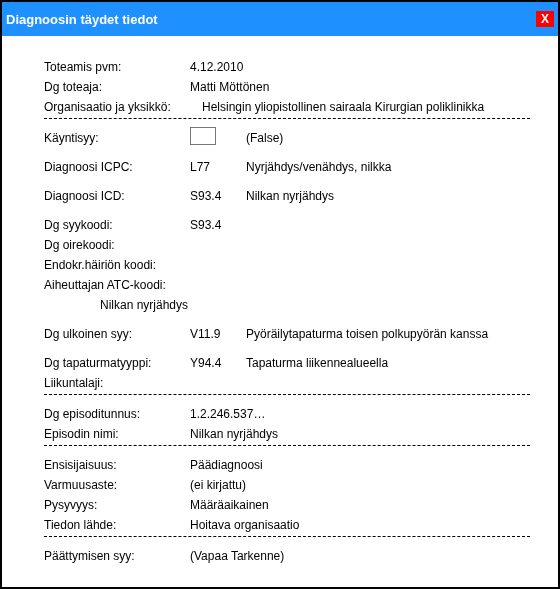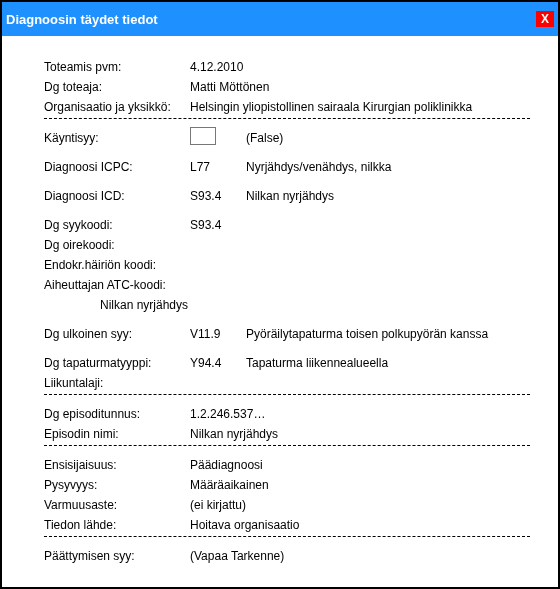--- a/index.html
+++ b/index.html
@@ -5,21 +5,21 @@
   * { box-sizing: border-box; margin: 0; padding: 0; }
   body { font-family: Arial, sans-serif; font-size: 12px; background: #fff; }
   .window { width: 560px; height: 589px; border: 2px solid #000; background: #fff; position: relative; }
   .titlebar { background: #1E90FF; color: #fff; height: 16px; display: flex; align-items: center; justify-content: space-between; padding: 17px 4px; font-weight: bold; font-size: 13px; }
   .titlebar .close { background: #ff0000; color: #fff; width: 18px; height: 16px; display: flex; align-items: center; justify-content: center; font-weight: bold; font-size: 12px; cursor: pointer; line-height: 1; }
   .content { padding: 18px 28px 18px 42px; color: #000; }
   .row { display: flex; min-height: 20px; align-items: flex-end; margin-bottom: 0px; }
   .lbl { width: 146px; flex-shrink: 0; }
   .code { width: 56px; flex-shrink: 0; margin-top: 15px; }
   .val { }
-  .full { flex: 1; }
+  .full { flex: 1; margin-left: 12px; }
   .sep { border: none; border-top: 1px dashed #000; margin: 4px 0 6px 0; height: 0; width: 100%; }
   .checkbox { display: inline-block; width: 26px; height: 18px; border: 1px solid #777; background: #fff; margin-right: 30px; vertical-align: middle; }
 </style>
 </head>
 <body>
 
 <div class="window">
   <div class="titlebar">
     <span>Diagnoosin täydet tiedot</span>
     <span class="close">X</span>
@@ -98,26 +98,26 @@
       <span class="val">Nilkan nyrjähdys</span>
     </div>
 
     <hr class="sep">
 
     <div class="row">
       <span class="lbl">Ensisijaisuus:</span>
       <span class="val">Päädiagnoosi</span>
     </div>
     <div class="row">
+      <span class="lbl">Varmuusaste:</span>
+      <span class="val">(ei kirjattu)</span>
+    </div>
+    <div class="row">
       <span class="lbl">Pysyvyys:</span>
       <span class="val">Määräaikainen</span>
-    </div>
-    <div class="row">
-      <span class="lbl">Varmuusaste:</span>
-      <span class="val">(ei kirjattu)</span>
     </div>
     <div class="row">
       <span class="lbl">Tiedon lähde:</span>
       <span class="val">Hoitava organisaatio</span>
     </div>
 
     <hr class="sep">
 
     <div class="row">
       <span class="lbl">Päättymisen syy:</span>

